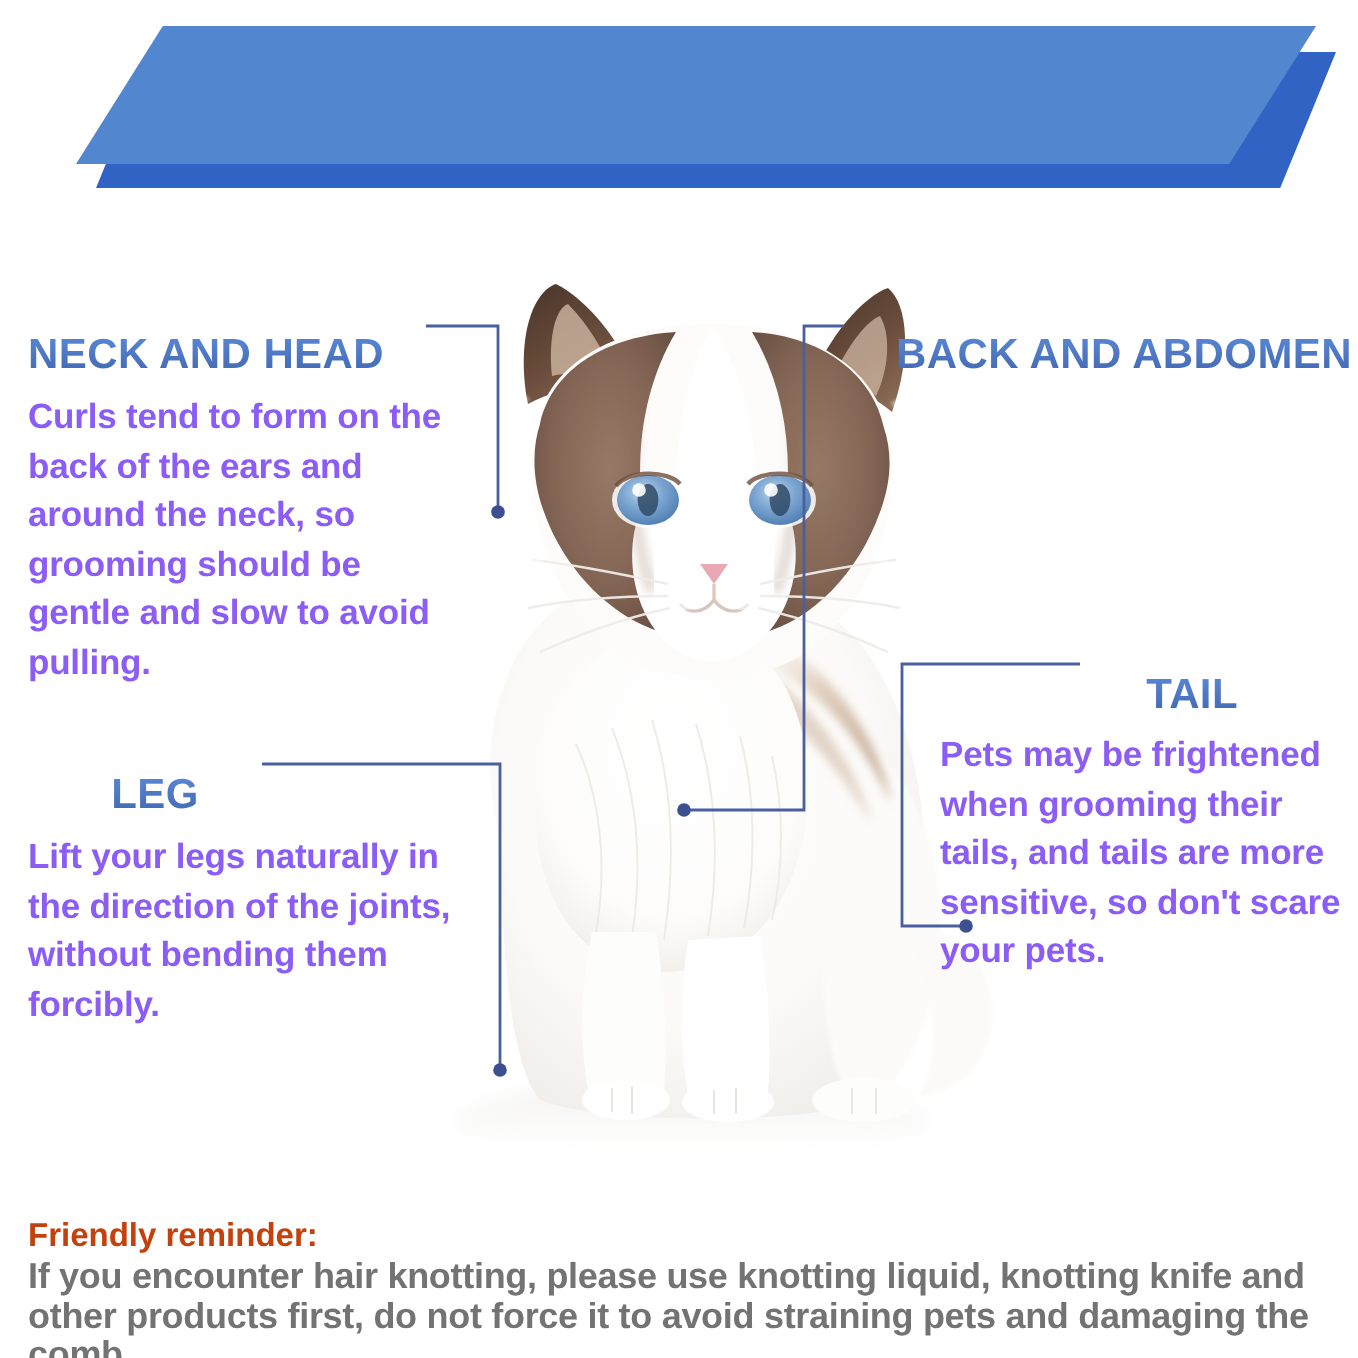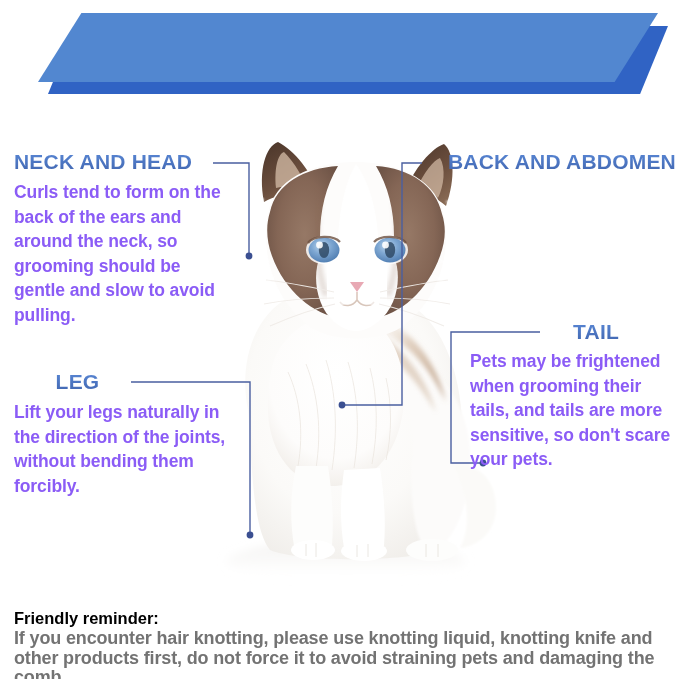--- a/index.html
+++ b/index.html
@@ -45,38 +45,39 @@
   .connectors { position:absolute; left:0; top:0; width:679px; height:679px; pointer-events:none; }
 
   
   .block { position:absolute; }
   .heading {
     font-weight:bold; font-size:21px; line-height:24px; white-space:nowrap;
     background:linear-gradient(180deg,#5b8ad8 0%, #3f63ad 100%);
     -webkit-background-clip:text; background-clip:text;
     -webkit-text-fill-color:transparent; color:#4a73bf;
     letter-spacing:0.2px;
+    margin-top:16px;
   }
   .body-text {
     font-weight:bold; font-size:17.5px; line-height:24.5px; color:#8b5cf6;
     letter-spacing:-0.1px;
   }
 
   #blk-neck { left:14px; top:150px; width:215px; }
   #blk-neck .heading { margin-bottom:6px; }
   #blk-back { left:448px; top:150px; width:250px; }
   #blk-back .heading { margin-bottom:6px; }
   #blk-tail { left:470px; top:320px; width:205px; }
   #blk-tail .heading { text-align:right; padding-right:56px; margin-bottom:5px; }
   #blk-leg  { left:14px; top:370px; width:215px; }
   #blk-leg .heading { text-align:center; padding-right:88px; margin-bottom:6px; }
 
   
   .footer { position:absolute; left:14px; top:608px; width:655px; }
-  .footer-title { font-weight:bold; font-size:16.5px; line-height:21px; color:#000000; }
+  .footer-title { font-weight:bold; font-size:16.5px; line-height:21px; color:#c2410c; }
   .footer-body  { font-weight:bold; font-size:18px; line-height:19.5px; color:#737373; letter-spacing:-0.15px; }
 </style>
 </head>
 <body>
 
 <div id="page">
 
   <div class="banner-wrap">
     <div class="banner-shadow"></div>
     <div class="banner-main"></div>

